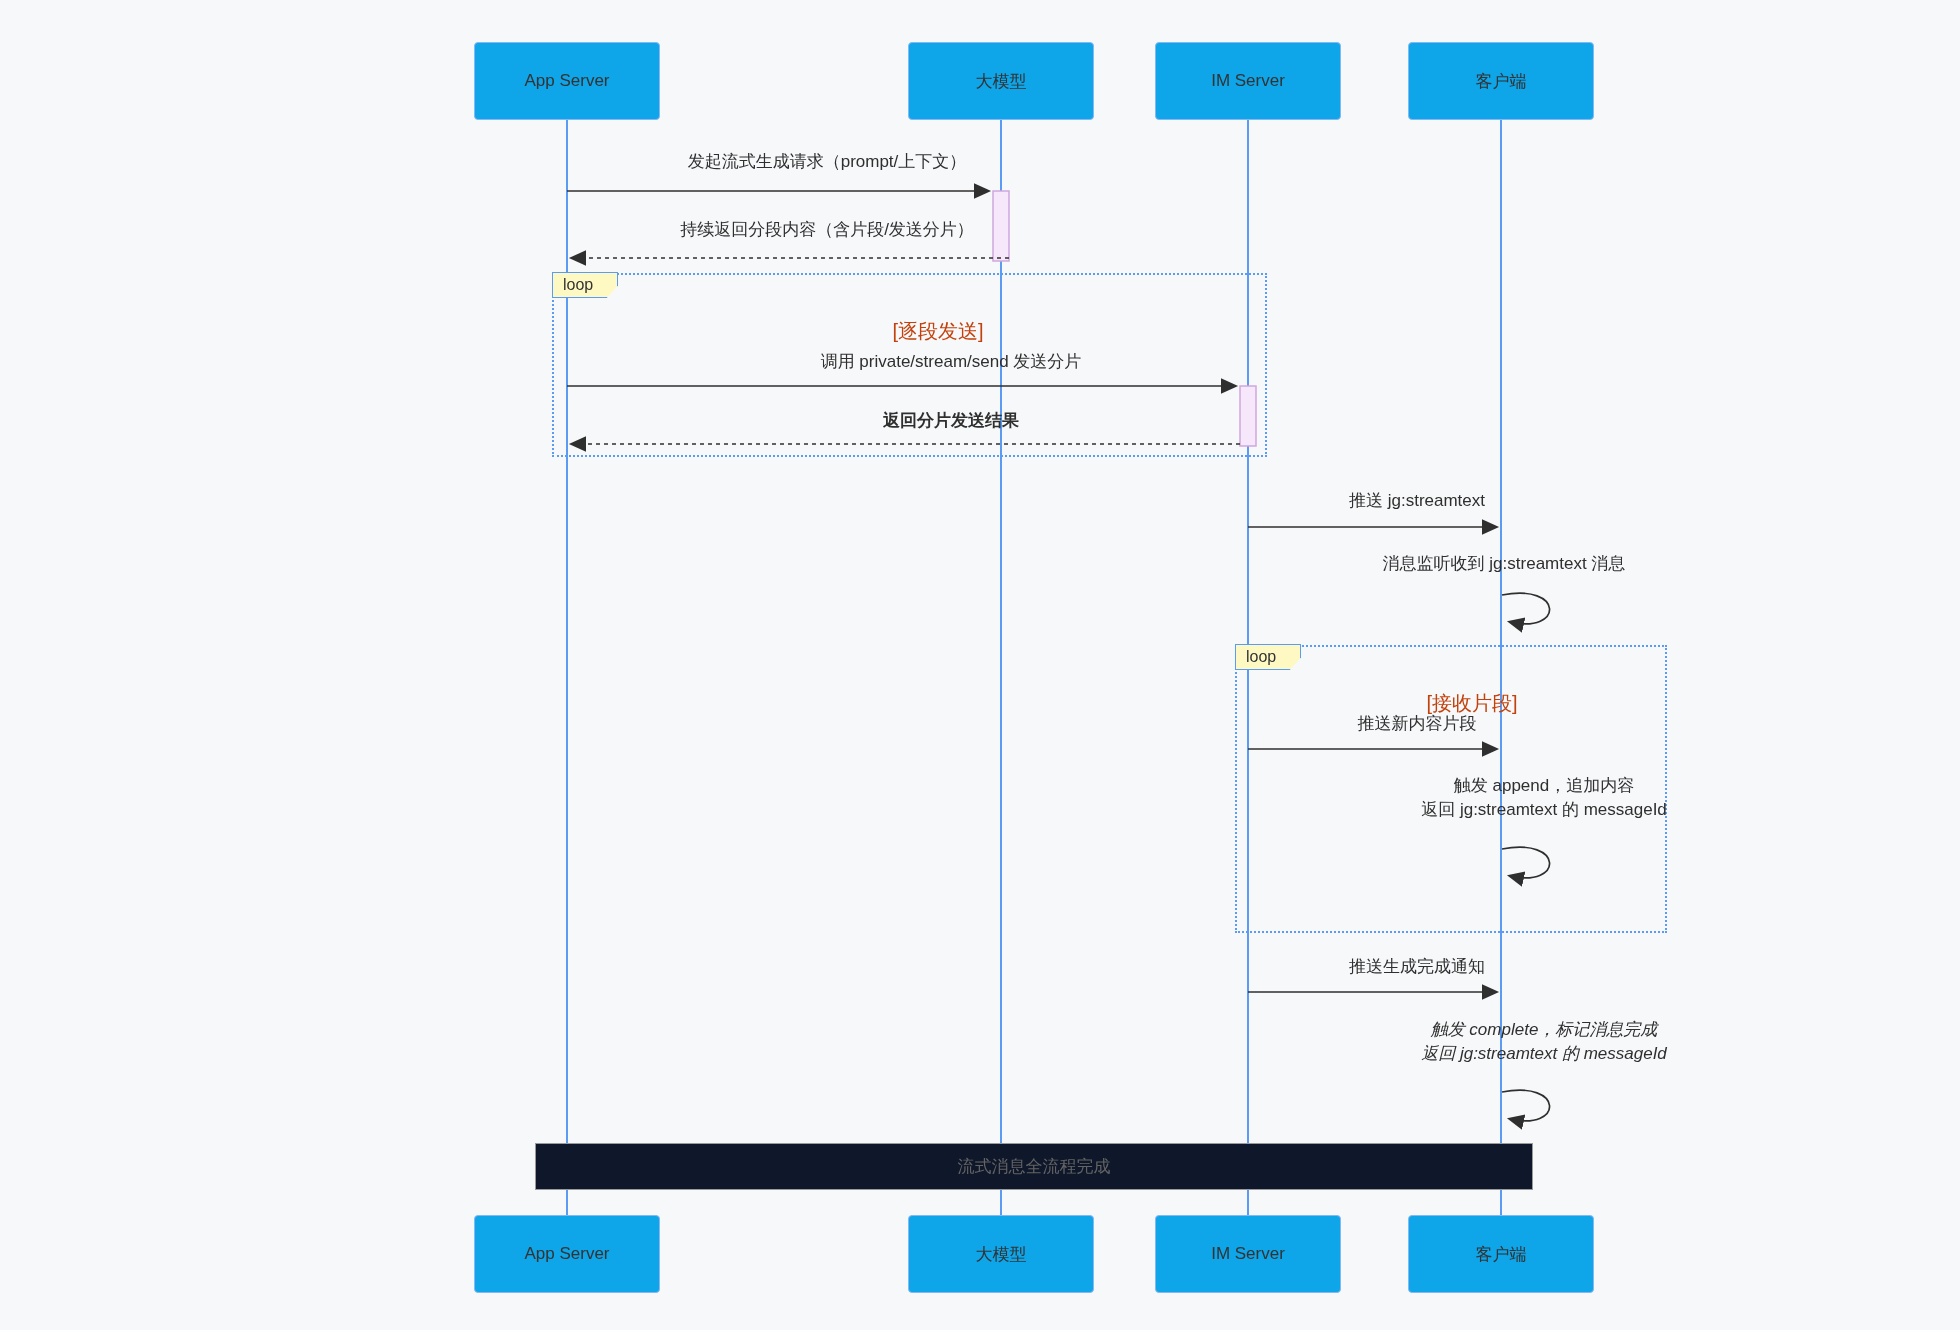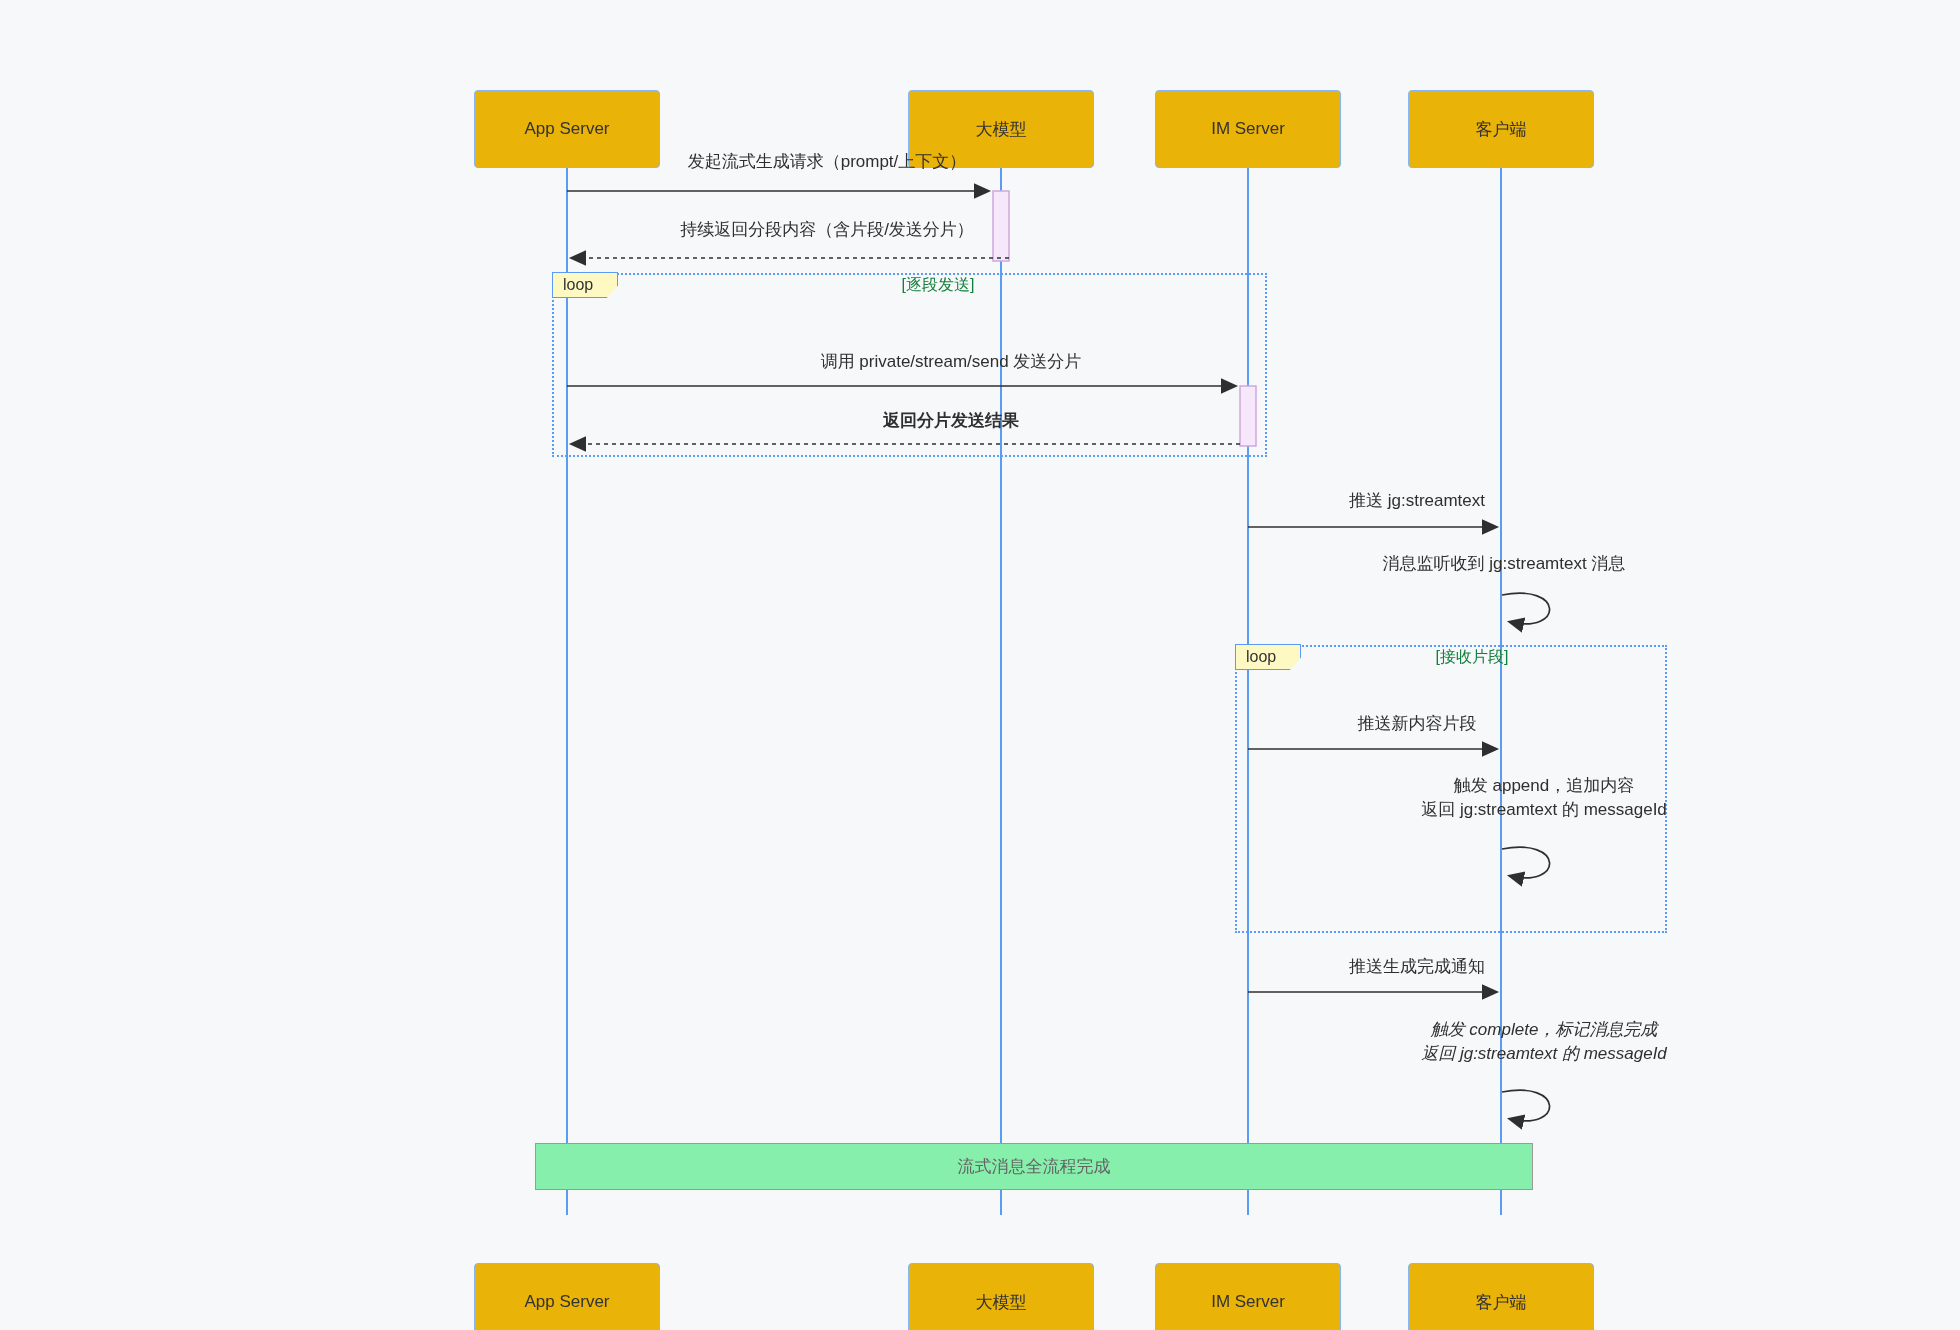--- a/index.html
+++ b/index.html
@@ -5,46 +5,46 @@
   html, body { margin:0; padding:0; background:#f7f8fa; }
   .canvas {
     position:relative; width:1960px; height:1330px;
     background:#f7f8fa; overflow:hidden;
     font-family:"Liberation Sans","DejaVu Sans",sans-serif;
     color:#2f2f2f;
   }
   .svg-layer { position:absolute; left:0; top:0; }
   .participant {
     position:absolute; width:186px; height:78px; box-sizing:border-box;
-    background:#eab308; border:1px solid #84b7f5; border-radius:4px;
+    background:#0ea5e9; border:1px solid #84b7f5; border-radius:4px;
     display:flex; align-items:center; justify-content:center;
-    font-size:17px; color:#333;margin-top:48px;
+    font-size:17px; color:#333;
   }
   .msg {
     position:absolute; transform:translateX(-50%);
     font-size:17px; color:#2f2f2f; white-space:nowrap;
     text-align:center; line-height:24px;margin-left:43px;
   }
   .loopbox {
     position:absolute; box-sizing:border-box;
     border:2px dotted #5c9bf3; background:transparent;
   }
   .looptab {
     position:absolute; width:66px; height:26px; box-sizing:border-box;
     background:#fef9c3; border:1px solid #5c9bf3;
     clip-path:polygon(0 0, 100% 0, 100% 52%, 83% 100%, 0 100%);
     font-size:16px; color:#333; line-height:24px; padding-left:10px;
   }
   .loopcond {
     position:absolute; transform:translateX(-50%);
-    font-size:16px; color:#15803d; white-space:nowrap;
+    font-size:20px; color:#c2410c; white-space:nowrap;margin-top:43px;
   }
   .notebar {
     position:absolute; left:535px; top:1143px; width:998px; height:47px;
-    box-sizing:border-box; background:#86efac; border:1px solid #9a9a9a;
+    box-sizing:border-box; background:#0f172a; border:1px solid #9a9a9a;
     display:flex; align-items:center; justify-content:center;
     font-size:17px; color:#646464;
   }
 </style>
 </head>
 <body>
 
 <div class="canvas">
 
   <svg class="svg-layer" width="1960" height="1330" viewBox="0 0 1960 1330">

